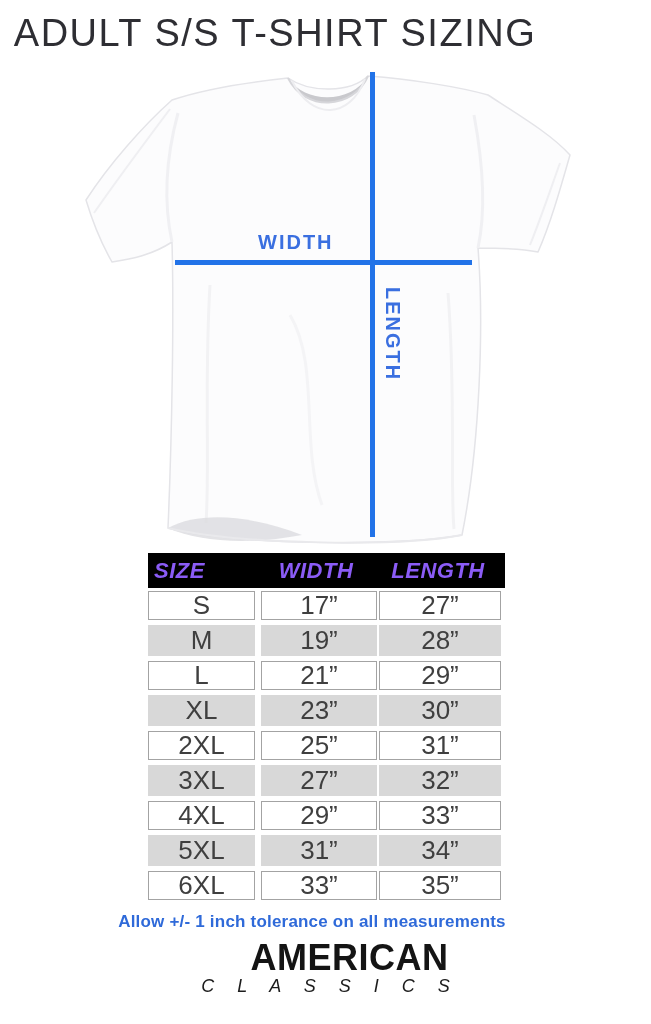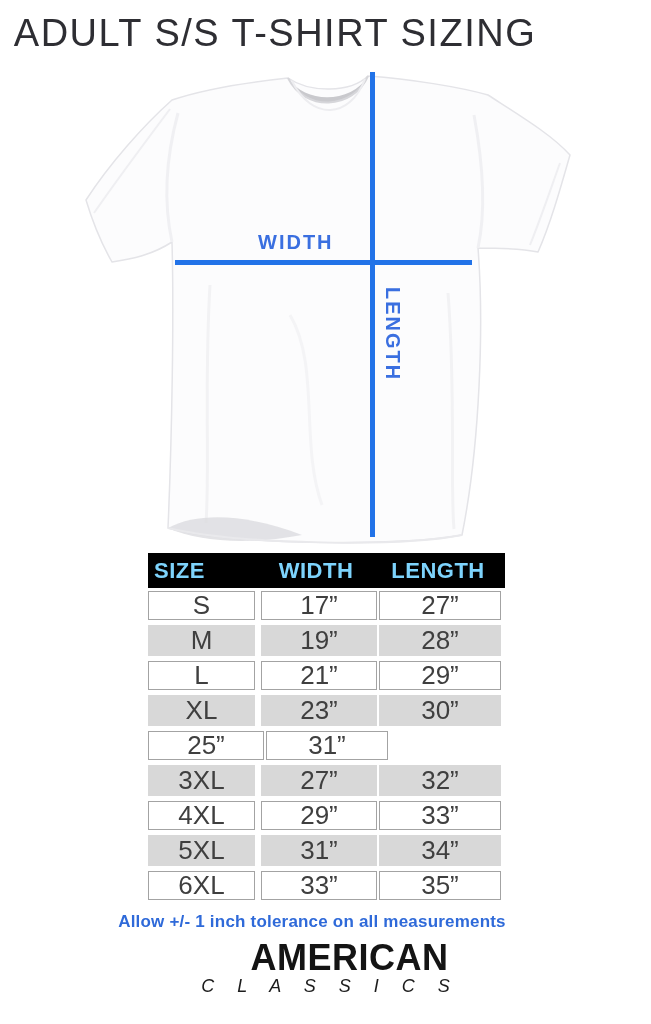--- a/index.html
+++ b/index.html
@@ -26,21 +26,21 @@
   }
   .length-label {
     position:absolute; left:404px; top:287px; font-size:20px; font-weight:700;
     letter-spacing:2px; color:#3a6fe0;
     transform:rotate(90deg); transform-origin:0 0; white-space:nowrap;
   }
   
   .size-table { position:absolute; left:148px; top:553px; width:357px; }
   .thead {
     display:flex; align-items:center; height:35px; background:#000000;
-    color:#7dd3fc; font-weight:700; font-size:22px; letter-spacing:0.5px;
+    color:#8b5cf6; font-weight:700; font-size:22px; letter-spacing:0.5px;font-style:italic;
   }
   .thead .hc-size   { width:107px; padding-left:6px; text-align:left; }
   .thead .hc-width  { width:122px; text-align:center; }
   .thead .hc-length { width:122px; text-align:center; }
   .trow { display:flex; align-items:center; height:35px; }
   .trow .cell {
     height:29px; display:flex; align-items:center; justify-content:center;
     font-size:26px; font-weight:300; color:#3f3f3f;
     background:#ffffff; border:1px solid transparent;
   }
@@ -126,20 +126,21 @@
       <div class="cell c1">L</div>
       <div class="cell c2">21”</div>
       <div class="cell c3">29”</div>
     </div>
     <div class="trow gray">
       <div class="cell c1">XL</div>
       <div class="cell c2">23”</div>
       <div class="cell c3">30”</div>
     </div>
     <div class="trow white">
+      <div class="cell c1">2XL</div>
       <div class="cell c2">25”</div>
       <div class="cell c3">31”</div>
     </div>
     <div class="trow gray">
       <div class="cell c1">3XL</div>
       <div class="cell c2">27”</div>
       <div class="cell c3">32”</div>
     </div>
     <div class="trow white">
       <div class="cell c1">4XL</div>

